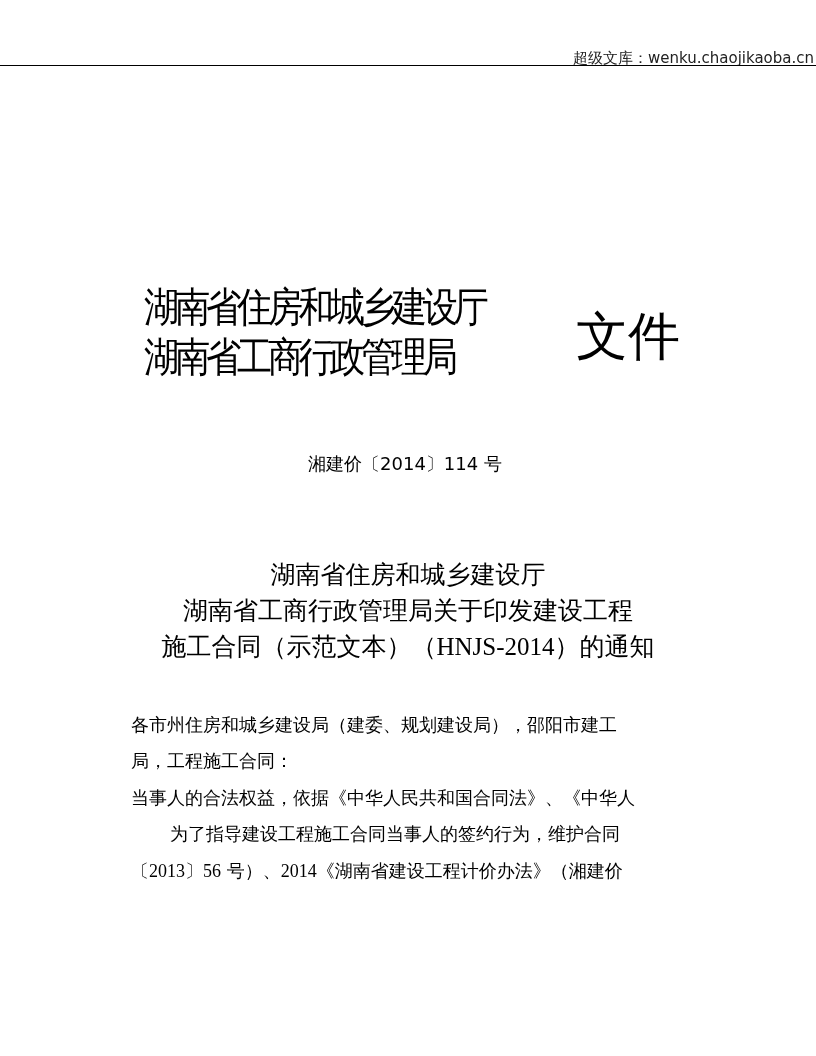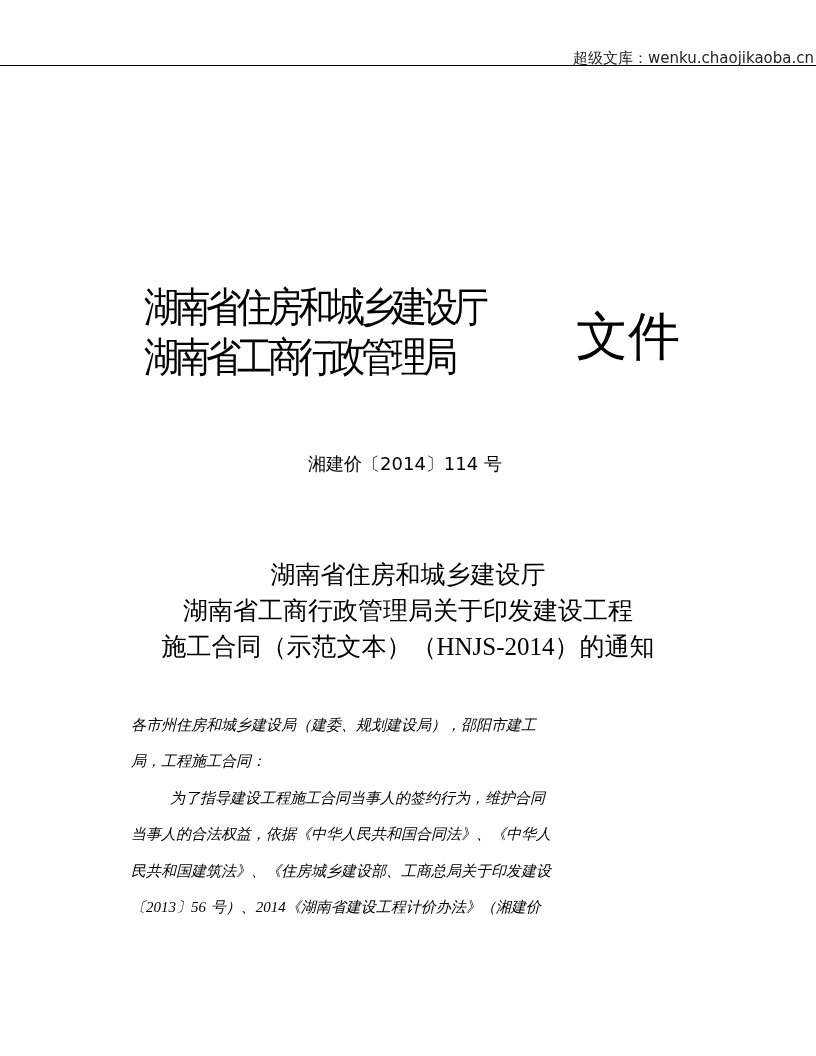--- a/index.html
+++ b/index.html
@@ -7,21 +7,21 @@
     .header-source { position: absolute; right: 2px; top: 49px; font-size: 15px; color: #222; white-space: nowrap; }
     .header-source .cn { font-family: "DejaVu Serif", "Liberation Serif", serif; }
     .header-rule { position: absolute; left: 0; top: 65px; width: 816px; height: 1px; background: #000; }
     .masthead { position: absolute; left: 144px; top: 282px; }
     .masthead .org { font-size: 41px; line-height: 50px; letter-spacing: -5px; transform: scaleX(0.86); transform-origin: left top; white-space: nowrap; font-weight: normal; }
     .masthead-doc { position: absolute; left: 576px; top: 304px; font-size: 52px; line-height: 64px; letter-spacing: 0px; white-space: nowrap; }
     .doc-number { position: absolute; left: 0; width: 796px; top: 452px; text-align: center; font-size: 18px; padding-left: 14px; box-sizing: border-box; white-space: nowrap; }
     .title { position: absolute; left: 0; width: 816px; top: 557px; text-align: center; font-size: 25px; line-height: 36px; }
     .title .line { display: block; white-space: nowrap; }
     .title .latin { font-family: Liberation Serif, serif; }
-    .body-text { position: absolute; left: 131px; top: 707px; width: 580px; font-size: 15px; line-height: 36.4px; font-style: italic; }
+    .body-text { position: absolute; left: 131px; top: 707px; width: 580px; font-size: 18px; line-height: 36.4px; }
     .body-text .para { margin: 0; }
     .body-text .indent { text-indent: 39px; }
     .latin-serif { font-family: "Liberation Serif", "DejaVu Serif", serif; }
   </style>
 </head>
 <body>
 
 <div class="header-source">
   <span class="cn">超级文库：</span><span>wenku.chaojikaoba.cn</span>
 </div>
@@ -37,17 +37,16 @@
 
 <div class="title">
   <span class="line">湖南省住房和城乡建设厅</span>
   <span class="line">湖南省工商行政管理局关于印发建设工程</span>
   <span class="line"><span>施工合同（示范文本）（</span><span class="latin">HNJS-2014</span><span>）的通知</span></span>
 </div>
 
 <div class="body-text">
   <p class="para">各市州住房和城乡建设局（建委、规划建设局），邵阳市建工</p>
   <p class="para">局，工程施工合同：</p>
+  <p class="para">当事人的合法权益，依据《中华人民共和国合同法》、《中华人</p>
   <p class="para indent">为了指导建设工程施工合同当事人的签约行为，维护合同</p>
-  <p class="para">当事人的合法权益，依据《中华人民共和国合同法》、《中华人</p>
-  <p class="para">民共和国建筑法》、《住房城乡建设部、工商总局关于印发建设</p>
   <p class="para"><span>〔</span><span class="latin-serif">2013</span><span>〕</span><span class="latin-serif">56</span><span> 号）、</span><span class="latin-serif">2014</span><span>《湖南省建设工程计价办法》（湘建价</span></p>
 </div>
 
 </body></html>

